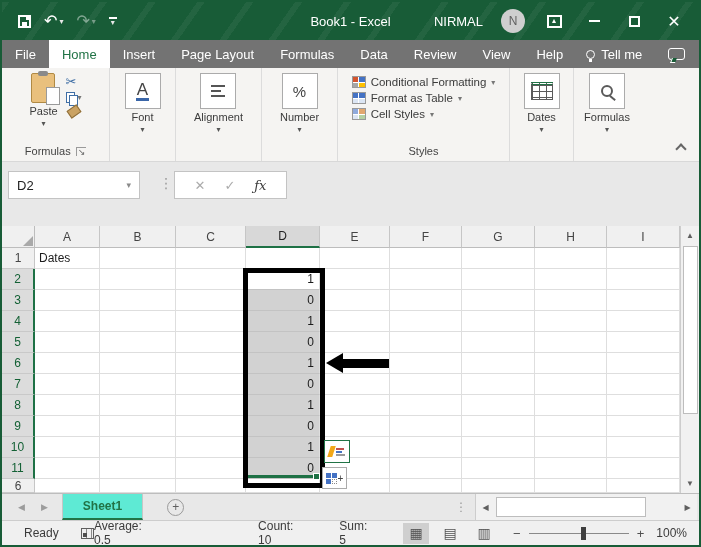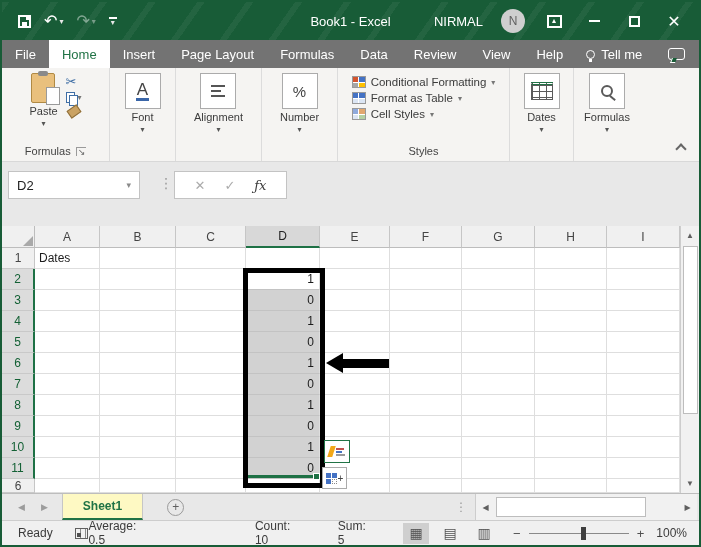--- a/index.html
+++ b/index.html
@@ -126,31 +126,31 @@
   .af-sq i:nth-child(4){ background:#fff; border:1px dotted #8a8a8a; }
   .af-plus { font-size:10px; color:#444; }
   .vscroll { width:19px; background:#f1f1f1; border-left:1px solid #cdcdcd; display:flex; flex-direction:column; align-items:center; flex:none; }
   .sbtn { width:100%; height:19px; display:flex; align-items:center; justify-content:center; font-size:8px; color:#5f5f5f; cursor:pointer; }
   .vthumb { width:15px; height:168px; background:#fff; border:1px solid #bdbdbd; margin-top:1px; cursor:grab; }
   .vspace { flex:1; }
 
   
   .sheetbar { height:27px; background:#e8e8e8; border-top:1px solid #bdbdbd; display:flex; align-items:stretch; flex:none; font-size:12px; }
   .nav-arrows { display:flex; align-items:center; gap:16px; padding:0 14px 0 16px; color:#9c9c9c; font-size:9px; }
-  .sheettab { background:#fef9c3; color:#217346; font-weight:bold; display:flex; align-items:center; padding:0 20px; border-left:1px solid #c6c6c6; border-right:1px solid #c6c6c6; border-bottom:2px solid #217346; cursor:pointer; }
+  .sheettab { background:#5eead4; color:#217346; font-weight:bold; display:flex; align-items:center; padding:0 20px; border-left:1px solid #c6c6c6; border-right:1px solid #c6c6c6; border-bottom:2px solid #217346; cursor:pointer; }
   .addsheet { width:17px; height:17px; border:1px solid #9a9a9a; border-radius:50%; color:#5f5f5f; display:flex; align-items:center; justify-content:center; font-size:12px; align-self:center; margin-left:24px; cursor:pointer; }
   .sb-dots { margin-left:auto; align-self:center; color:#9a9a9a; font-size:12px; padding:0 8px; }
   .hscroll { display:flex; align-items:center; width:222px; background:#f1f1f1; border-left:1px solid #cdcdcd; margin-right:2px; }
   .hbtn { width:19px; height:100%; display:flex; align-items:center; justify-content:center; font-size:8px; color:#5f5f5f; cursor:pointer; }
   .htrack { flex:1; height:100%; position:relative; }
   .hthumb { position:absolute; left:1px; top:3px; bottom:3px; width:150px; background:#fff; border:1px solid #bdbdbd; cursor:grab; }
 
   
   .statusbar { height:25px; background:#f0f0f0; border-top:1px solid #cdcdcd; display:flex; align-items:center; font-size:12px; color:#3b3b3b; flex:none; }
-  .st-ready { margin-left:16px; }
+  .st-ready { margin-left:22px; }
   .macro-icon { width:14px; height:11px; border:1px solid #5f5f5f; margin-left:22px; position:relative; background:linear-gradient(90deg,#8a8a8a 1px,transparent 1px) 4px 0/5px 100%; cursor:pointer; }
   .macro-icon i { position:absolute; left:1px; bottom:1px; width:4px; height:4px; background:#4f4f4f; display:block; }
   .st-avg { }
   .st-count { margin-left:100px; }
   .st-sum { margin-left:32px; }
   .views { margin-left:28px; display:flex; align-items:center; gap:8px; }
   .vbtn { width:26px; height:21px; display:flex; align-items:center; justify-content:center; font-size:14px; color:#4f4f4f; cursor:pointer; }
   .vbtn.sel { background:#cfcfcf; }
   .zoomctl { display:flex; align-items:center; margin-left:16px; gap:8px; }
   .zbtn { font-size:13px; color:#4f4f4f; cursor:pointer; }

